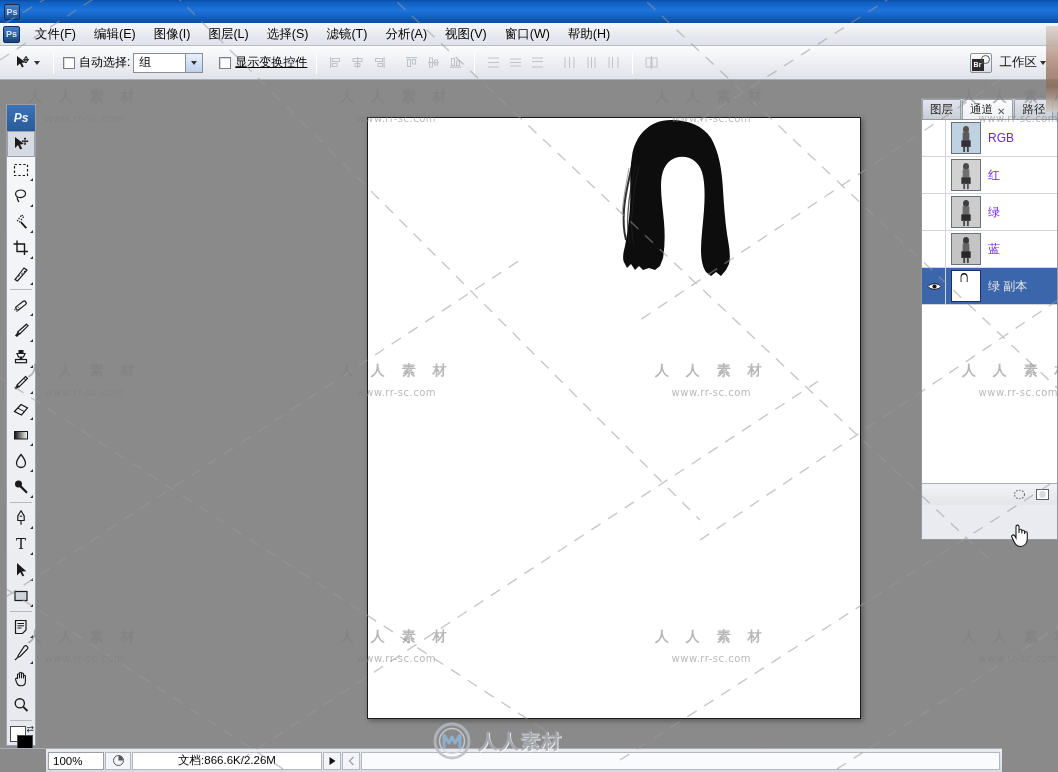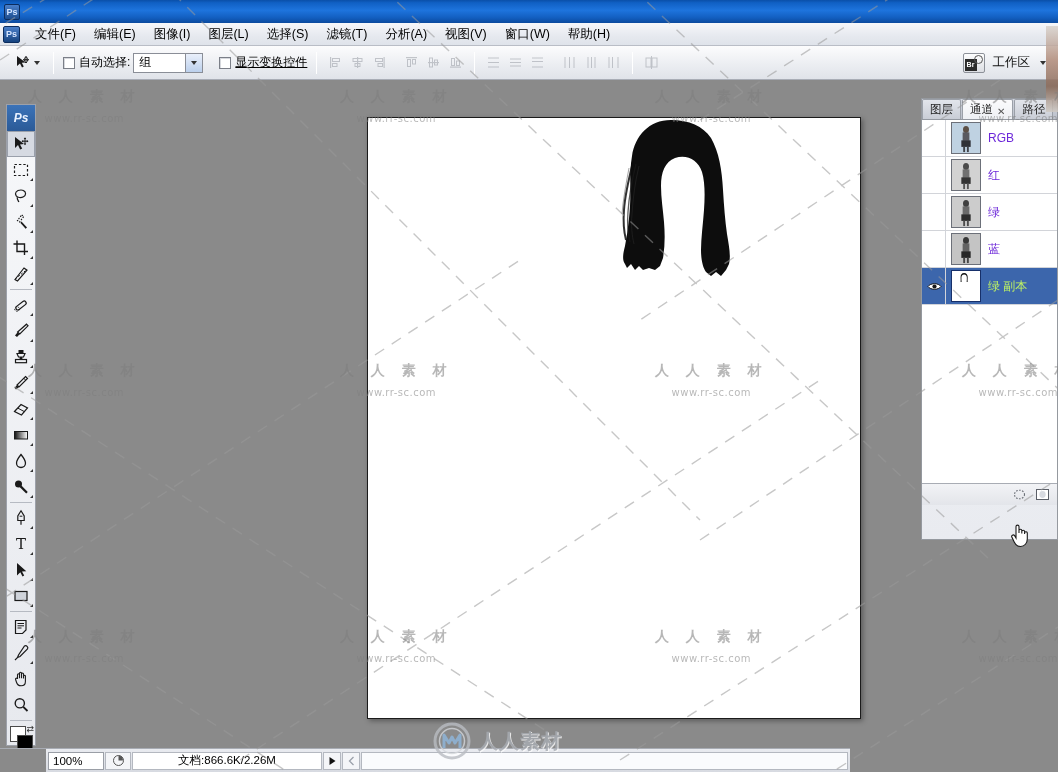--- a/index.html
+++ b/index.html
@@ -108,21 +108,21 @@
   }
   .br-icon .br-sq {
     width: 12px; height: 12px; background: #2b2b2b; color: #fff;
     font-size: 7px; font-weight: bold; display: flex;
     align-items: center; justify-content: center; margin: 0 0 1px 1px;
   }
   .br-icon .br-lens {
     position: absolute; right: 1px; top: 1px; width: 9px; height: 9px;
     border: 1.5px solid #555; border-radius: 50%;
   }
-  .ws-label { font-size: 12.5px; color: #111; display: flex; align-items: center; gap: 10px; text-align: center; }
+  .ws-label { font-size: 12.5px; color: #111; display: flex; align-items: center; gap: 3px; text-align: center; }
 
   
   .toolbar {
     position: absolute; left: 6px; top: 104px; width: 30px; height: 642px;
     background: linear-gradient(to bottom,#f7f8fa,#e7e9ee);
     border: 1px solid #9da1aa;
   }
   .tool-head {
     width: 100%; height: 26px;
     background: linear-gradient(to bottom,#3b73b9,#2b5a97);
@@ -203,34 +203,34 @@
   .ch-eye {
     width: 22px; height: 100%; display: flex; align-items: center; justify-content: center;
     border-right: 1px solid #d2d4d9;
   }
   .ch-thumb {
     width: 30px; height: 32px; border: 1px solid #6c7079; background: #fff;
     margin: 0 7px 0 5px; position: relative; overflow: hidden;
   }
   .ch-thumb.selected-thumb { border-color: #17306a; }
   .ch-name { font-size: 12px; color: #6d28d9; }
-  .ch-row.sel .ch-name { color: #bef264; }
+  .ch-row.sel .ch-name { color: #e5e5e5; }
   .panel-footer {
     position: absolute; left: 0; bottom: 0; width: 100%; height: 22px;
     background: linear-gradient(to bottom,#f2f3f6,#e3e5ea);
     border-top: 1px solid #a8acb4;
     display: flex; align-items: center; justify-content: flex-end; gap: 6px;
     padding-right: 6px;
   }
   .pf-btn { width: 17px; height: 15px; display: flex; align-items: center; justify-content: center; }
   .cursor-hand { position: absolute; left: 1009px; top: 522px; width: 22px; height: 26px; }
 
   
   .statusbar {
-    position: absolute; left: 0; bottom: 0; width: 850px; height: 24px;
+    position: absolute; left: 0; bottom: 0; width: 1002px; height: 24px;
     background: linear-gradient(to bottom,#e9ebf0,#d7dae1);
     border-top: 1px solid #a8acb4; display: flex; align-items: center;
   }
   .sb-left { width: 46px; height: 100%; background: #8a8a8a; }
   .sb-zoom {
     width: 56px; height: 18px; background: #fff; border: 1px solid #9a9ea6;
     font-size: 11.5px; display: flex; align-items: center; padding-left: 4px;
     margin-left: 2px;
   }
   .sb-cell {

